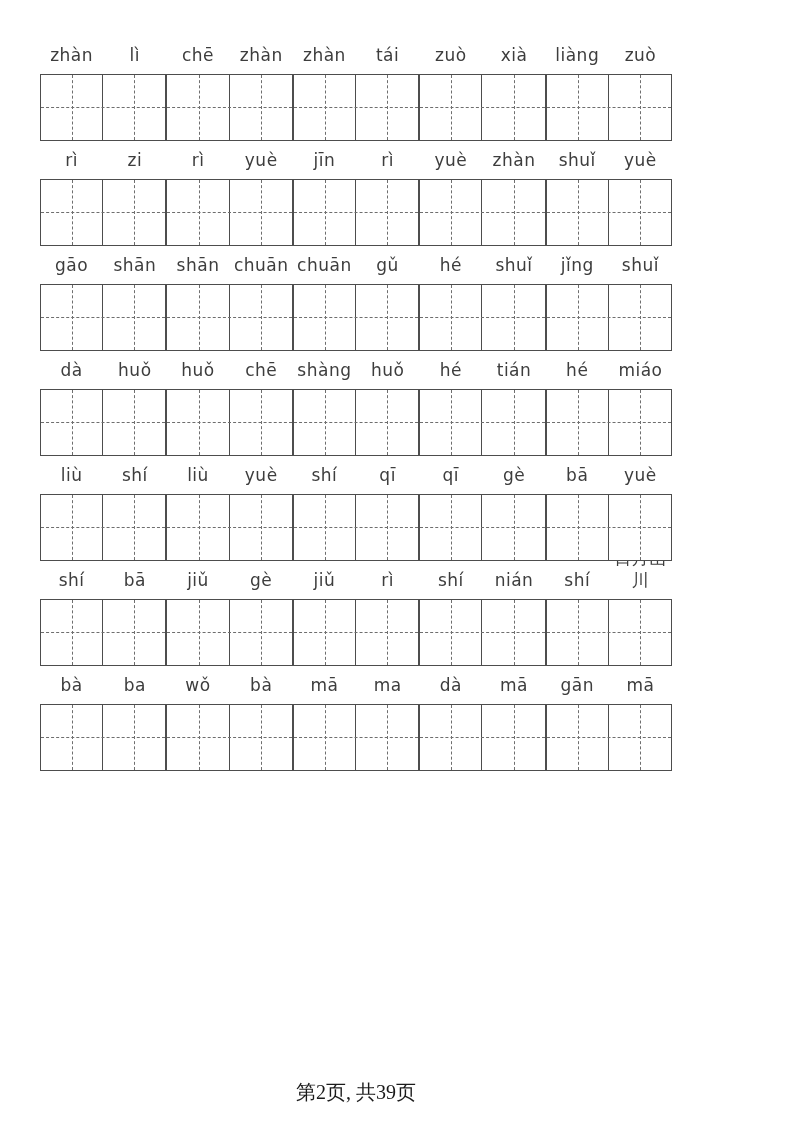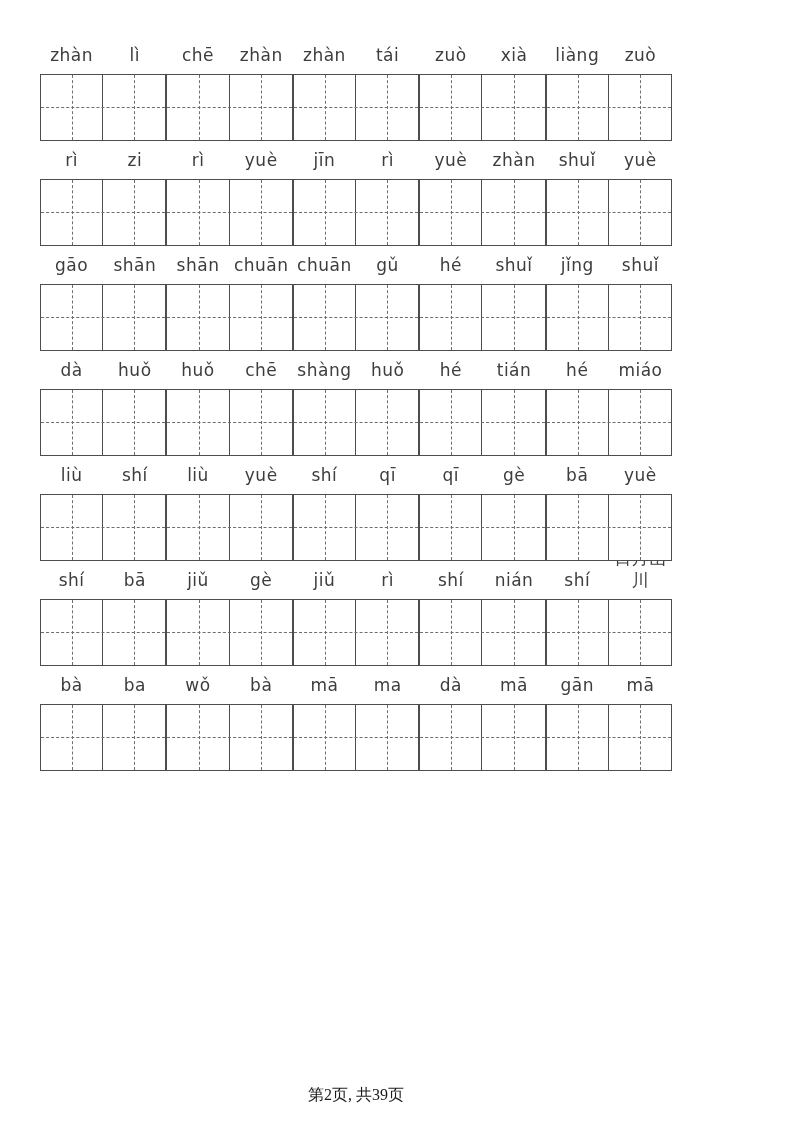--- a/index.html
+++ b/index.html
@@ -75,21 +75,21 @@
     white-space: pre;
   }
   .h-first { margin: 13px 0 22px; }
   .h-mid   { margin: 10px 0 14px; }
   .h-last  { margin: 12px 0 18px; }
   .footer {
     position: absolute;
     left: 0; right: 0; bottom: 16px;
     text-align: center;
     font-family: "Liberation Serif", "DejaVu Serif", serif;
-    font-size: 16px;
+    font-size: 20px;
     color: #1a1a1a;
   }
 </style>
 </head>
 <body>
 
 <div class="page">
 
   <div class="word-row">
       <div class="group">

